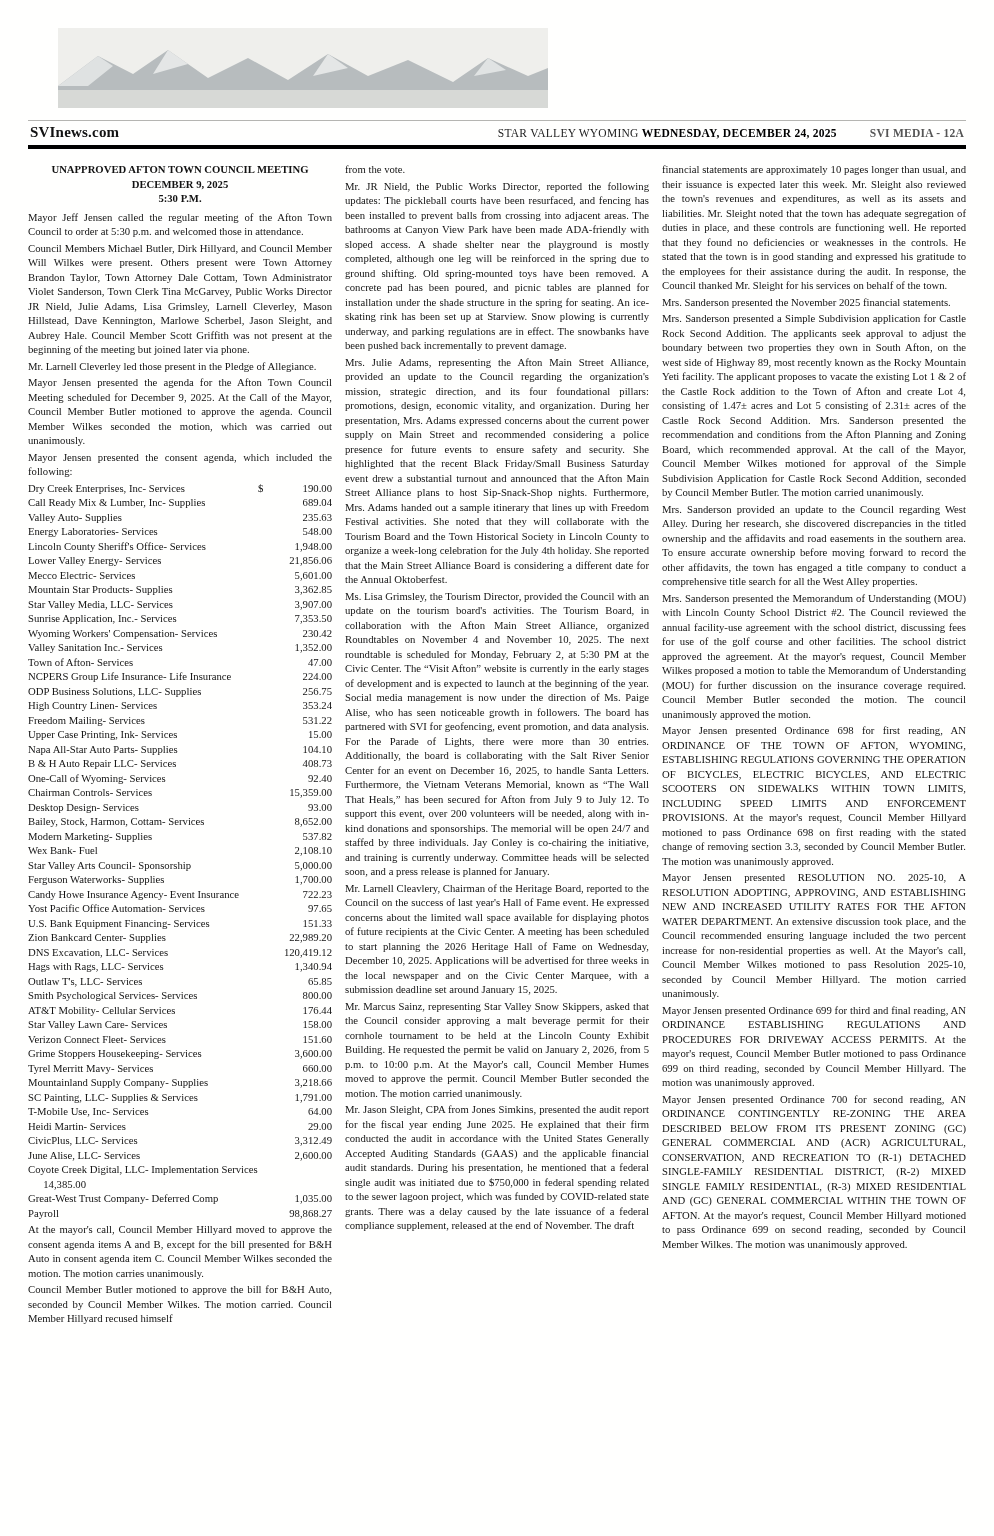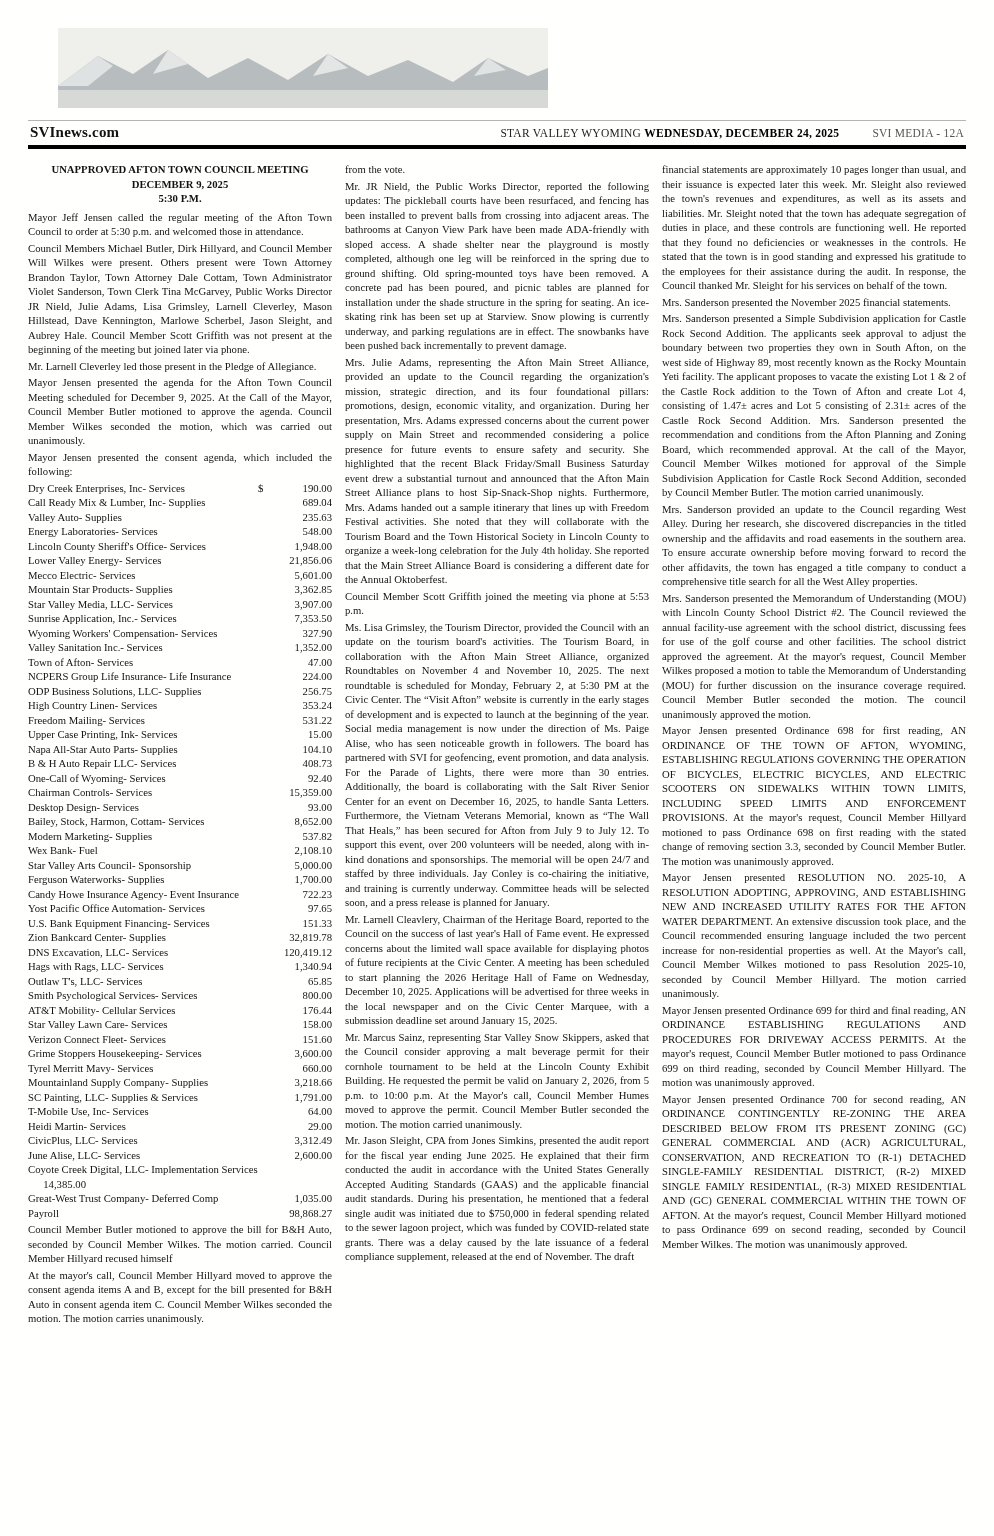--- a/index.html
+++ b/index.html
@@ -21,21 +21,21 @@
     display: flex; justify-content: space-between; align-items: baseline;
     border-top: 1px solid #b5b5b2;
     border-bottom: 4px solid #000;
     padding: 3px 2px 4px;
     margin-top: 6px;
   }
   .site { font-weight: 700; font-size: 15px; letter-spacing: 0.2px; }
   .dateline { font-size: 11.5px; letter-spacing: 0.25px; }
   .dateline .loc { font-weight: 400; color: #222; }
   .dateline .date { font-weight: 700; color: #000; }
-  .dateline .edition { font-weight: 400; color: #555; padding-left: 30px; }
+  .dateline .edition { font-weight: 700; color: #555; padding-left: 30px; }
 
   
   .columns { display: flex; gap: 13px; margin-top: 13px; }
   .col { flex: 1 1 0; font-size: 10.7px; line-height: 14.5px; }
 
   .notice-heading { text-align: center; font-weight: 700; margin-bottom: 4px; }
   .para { text-align: justify; margin-bottom: 2px; }
 
   .bills { margin: 1px 0 2px; }
   .bill-row { display: flex; flex-wrap: wrap; align-items: baseline; }
@@ -155,21 +155,21 @@
 
           <div class="bill-row">
             <span class="bill-name">Sunrise Application, Inc.- Services</span>
             <span class="bill-cur"></span>
             <span class="bill-amt">7,353.50</span>
           </div>
 
           <div class="bill-row">
             <span class="bill-name">Wyoming Workers' Compensation- Services</span>
             <span class="bill-cur"></span>
-            <span class="bill-amt">327.90</span>
+            <span class="bill-amt">230.42</span>
           </div>
 
           <div class="bill-row">
             <span class="bill-name">Valley Sanitation Inc.- Services</span>
             <span class="bill-cur"></span>
             <span class="bill-amt">1,352.00</span>
           </div>
 
           <div class="bill-row">
             <span class="bill-name">Town of Afton- Services</span>
@@ -281,21 +281,21 @@
 
           <div class="bill-row">
             <span class="bill-name">U.S. Bank Equipment Financing- Services</span>
             <span class="bill-cur"></span>
             <span class="bill-amt">151.33</span>
           </div>
 
           <div class="bill-row">
             <span class="bill-name">Zion Bankcard Center- Supplies</span>
             <span class="bill-cur"></span>
-            <span class="bill-amt">32,819.78</span>
+            <span class="bill-amt">22,989.20</span>
           </div>
 
           <div class="bill-row">
             <span class="bill-name">DNS Excavation, LLC- Services</span>
             <span class="bill-cur"></span>
             <span class="bill-amt">120,419.12</span>
           </div>
 
           <div class="bill-row">
             <span class="bill-name">Hags with Rags, LLC- Services</span>
@@ -394,36 +394,35 @@
           </div>
 
           <div class="bill-row">
             <span class="bill-name">Payroll</span>
             <span class="bill-cur"></span>
             <span class="bill-amt">98,868.27</span>
           </div>
         </div>
       <div>
 
+          <p class="para">At the mayor's call, Council Member Hillyard moved to approve the consent agenda items A and B, except for the bill presented for B&amp;H Auto in consent agenda item C. Council Member Wilkes seconded the motion. The motion carries unanimously.</p>
+
           <p class="para">Council Member Butler motioned to approve the bill for B&amp;H Auto, seconded by Council Member Wilkes. The motion carried. Council Member Hillyard recused himself</p>
-
-          <p class="para">At the mayor's call, Council Member Hillyard moved to approve the consent agenda items A and B, except for the bill presented for B&amp;H Auto in consent agenda item C. Council Member Wilkes seconded the motion. The motion carries unanimously.</p>
         </div>
     </section>
 
     <section class="col">
       <div>
 
           <p class="para">from the vote.</p>
 
           <p class="para">Mr. JR Nield, the Public Works Director, reported the following updates: The pickleball courts have been resurfaced, and fencing has been installed to prevent balls from crossing into adjacent areas. The bathrooms at Canyon View Park have been made ADA-friendly with sloped access. A shade shelter near the playground is mostly completed, although one leg will be reinforced in the spring due to ground shifting. Old spring-mounted toys have been removed. A concrete pad has been poured, and picnic tables are planned for installation under the shade structure in the spring for seating. An ice-skating rink has been set up at Starview. Snow plowing is currently underway, and parking regulations are in effect. The snowbanks have been pushed back incrementally to prevent damage.</p>
 
           <p class="para">Mrs. Julie Adams, representing the Afton Main Street Alliance, provided an update to the Council regarding the organization's mission, strategic direction, and its four foundational pillars: promotions, design, economic vitality, and organization. During her presentation, Mrs. Adams expressed concerns about the current power supply on Main Street and recommended considering a police presence for future events to ensure safety and security. She highlighted that the recent Black Friday/Small Business Saturday event drew a substantial turnout and announced that the Afton Main Street Alliance plans to host Sip-Snack-Shop nights. Furthermore, Mrs. Adams handed out a sample itinerary that lines up with Freedom Festival activities. She noted that they will collaborate with the Tourism Board and the Town Historical Society in Lincoln County to organize a week-long celebration for the July 4th holiday. She reported that the Main Street Alliance Board is considering a different date for the Annual Oktoberfest.</p>
 
-          <p class="para">Council Member Scott Griffith joined the meeting via phone at 5:53 p.m.</p>
 
           <p class="para">Ms. Lisa Grimsley, the Tourism Director, provided the Council with an update on the tourism board's activities. The Tourism Board, in collaboration with the Afton Main Street Alliance, organized Roundtables on November 4 and November 10, 2025. The next roundtable is scheduled for Monday, February 2, at 5:30 PM at the Civic Center. The “Visit Afton” website is currently in the early stages of development and is expected to launch at the beginning of the year. Social media management is now under the direction of Ms. Paige Alise, who has seen noticeable growth in followers. The board has partnered with SVI for geofencing, event promotion, and data analysis. For the Parade of Lights, there were more than 30 entries. Additionally, the board is collaborating with the Salt River Senior Center for an event on December 16, 2025, to handle Santa Letters. Furthermore, the Vietnam Veterans Memorial, known as “The Wall That Heals,” has been secured for Afton from July 9 to July 12. To support this event, over 200 volunteers will be needed, along with in-kind donations and sponsorships. The memorial will be open 24/7 and staffed by three individuals. Jay Conley is co-chairing the initiative, and training is currently underway. Committee heads will be selected soon, and a press release is planned for January.</p>
 
           <p class="para">Mr. Larnell Cleavlery, Chairman of the Heritage Board, reported to the Council on the success of last year's Hall of Fame event. He expressed concerns about the limited wall space available for displaying photos of future recipients at the Civic Center. A meeting has been scheduled to start planning the 2026 Heritage Hall of Fame on Wednesday, December 10, 2025. Applications will be advertised for three weeks in the local newspaper and on the Civic Center Marquee, with a submission deadline set around January 15, 2025.</p>
 
           <p class="para">Mr. Marcus Sainz, representing Star Valley Snow Skippers, asked that the Council consider approving a malt beverage permit for their cornhole tournament to be held at the Lincoln County Exhibit Building. He requested the permit be valid on January 2, 2026, from 5 p.m. to 10:00 p.m. At the Mayor's call, Council Member Humes moved to approve the permit. Council Member Butler seconded the motion. The motion carried unanimously.</p>
 
           <p class="para">Mr. Jason Sleight, CPA from Jones Simkins, presented the audit report for the fiscal year ending June 2025. He explained that their firm conducted the audit in accordance with the United States Generally Accepted Auditing Standards (GAAS) and the applicable financial audit standards. During his presentation, he mentioned that a federal single audit was initiated due to $750,000 in federal spending related to the sewer lagoon project, which was funded by COVID-related state grants. There was a delay caused by the late issuance of a federal compliance supplement, released at the end of November. The draft</p>
         </div>
     </section>

